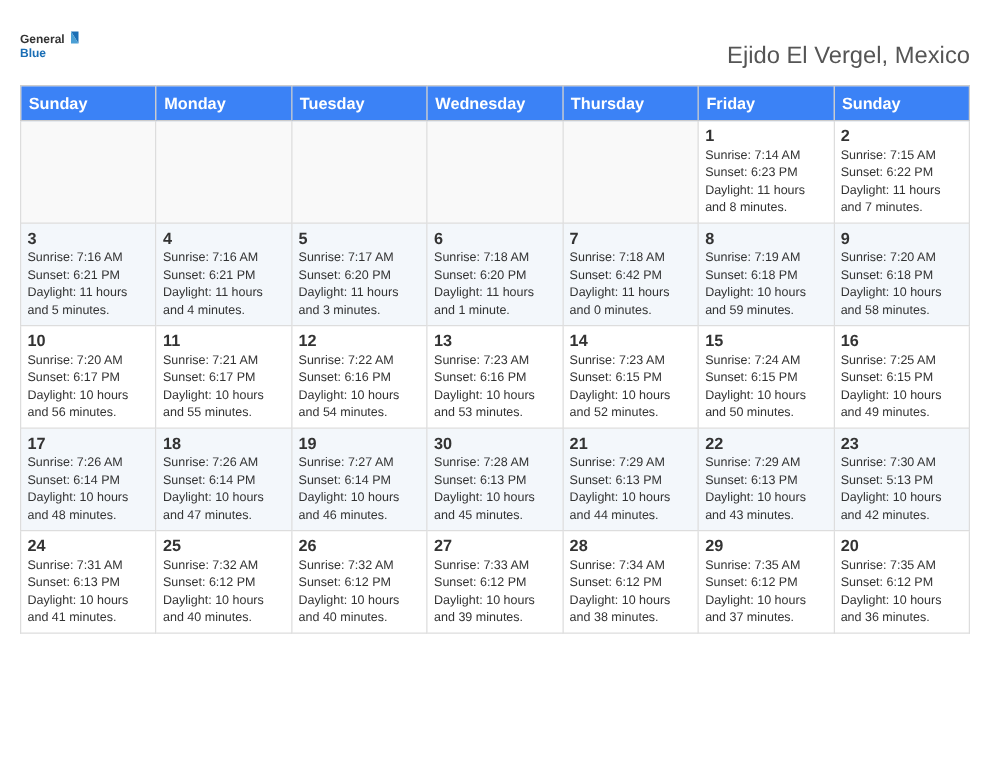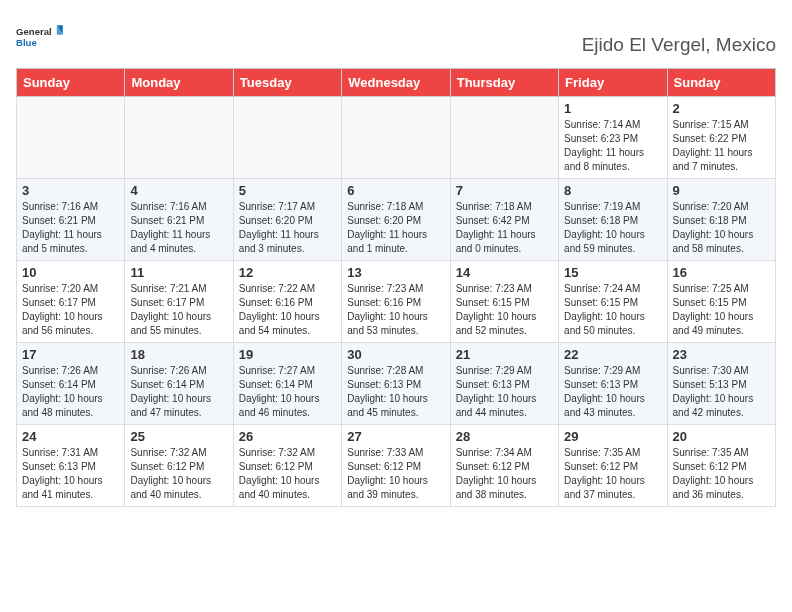--- a/index.html
+++ b/index.html
@@ -32,21 +32,21 @@
     .location {
       font-size: 19px;
       color: #555;
     }
     table {
       width: 100%;
       border-collapse: collapse;
       table-layout: fixed;
     }
     th {
-      background-color: #ef4444;
+      background-color: #3b82f6;
       color: #fff;
       text-align: left;
       padding: 6px 6px;
       font-size: 13px;
       border: 1px solid #ccc;
     }
     td {
       vertical-align: top;
       padding: 4px 5px;
       border: 1px solid #ddd;

